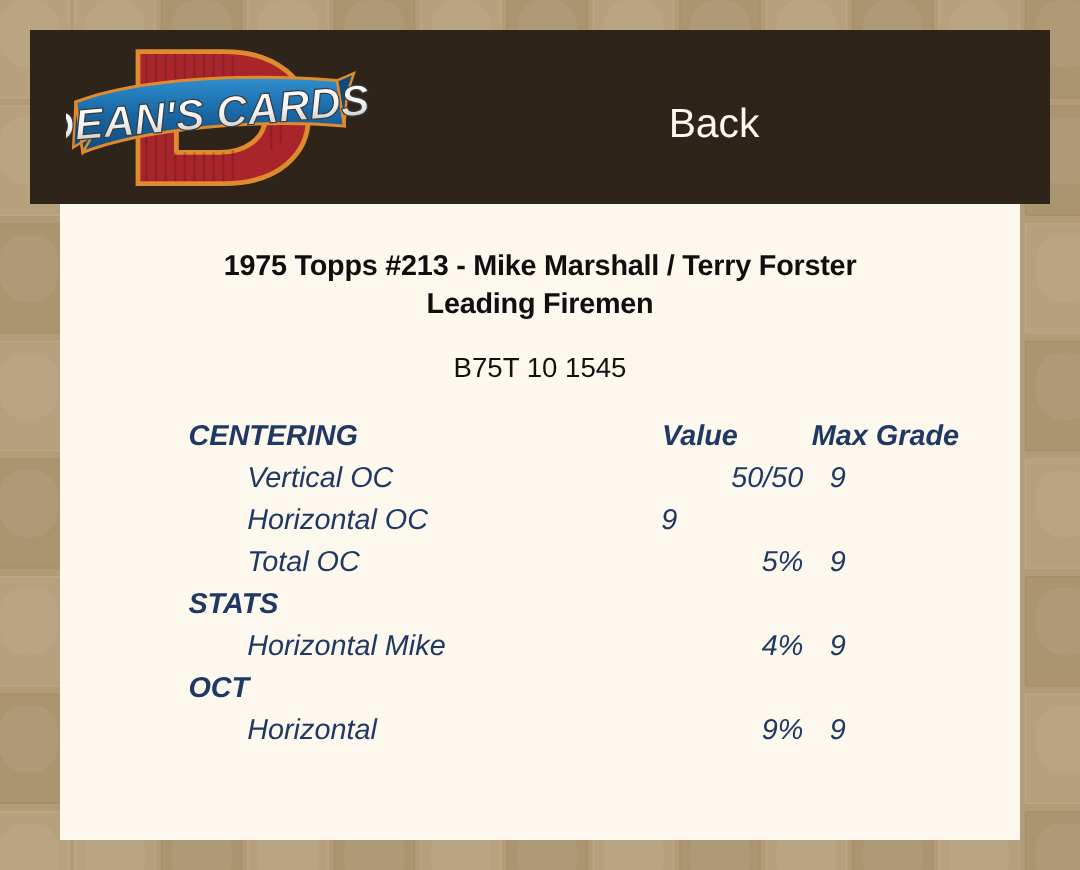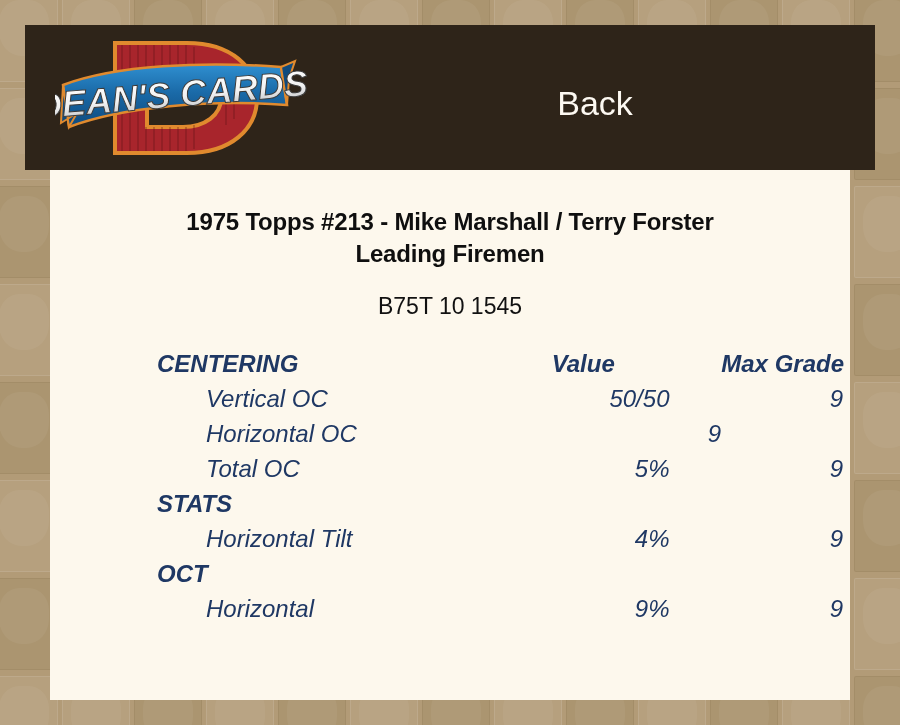--- a/index.html
+++ b/index.html
@@ -146,21 +146,21 @@
     white-space: nowrap;
   }
   .col-value {
     width: 175px;
     text-align: right;
     color: #1f3864;
     font-size: 24px;
   }
   .col-grade {
     width: 170px;
-    text-align: right;
+    text-align: left;
     color: #1f3864;
     font-size: 24px;
   }
 
   .header-row .col-label,
   .header-row .col-value,
   .header-row .col-grade {
     font-weight: bold;
   }
   .header-row .col-value { text-align: center; padding-right: 7px; }
@@ -584,21 +584,21 @@
       <div class="col-grade">9</div>
     </div>
 
     <div class="stats-row section-row">
       <div class="col-label">STATS</div>
       <div class="col-value"></div>
       <div class="col-grade"></div>
     </div>
 
     <div class="stats-row item-row">
-      <div class="col-label">Horizontal Tilt</div>
+      <div class="col-label">Horizontal Mike</div>
       <div class="col-value">4%</div>
       <div class="col-grade">9</div>
     </div>
 
     <div class="stats-row section-row">
       <div class="col-label">OCT</div>
       <div class="col-value"></div>
       <div class="col-grade"></div>
     </div>
 

